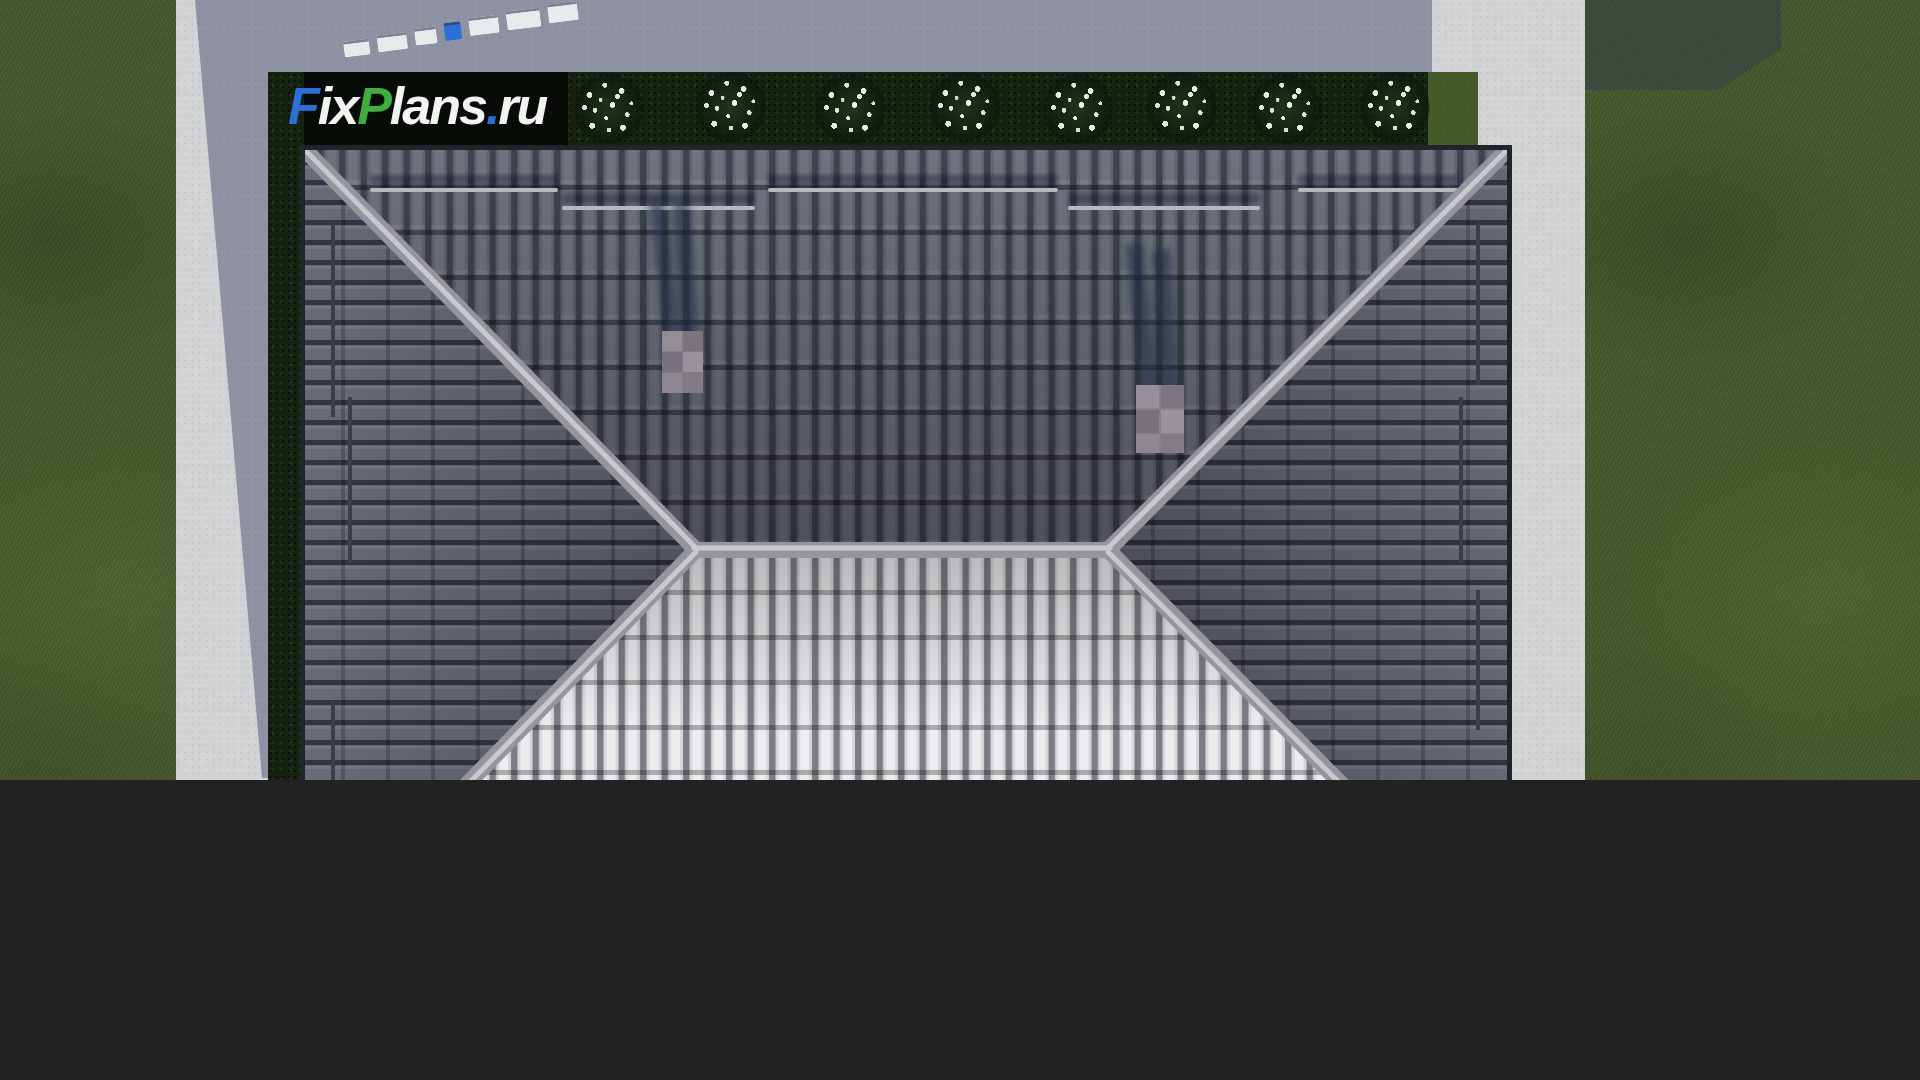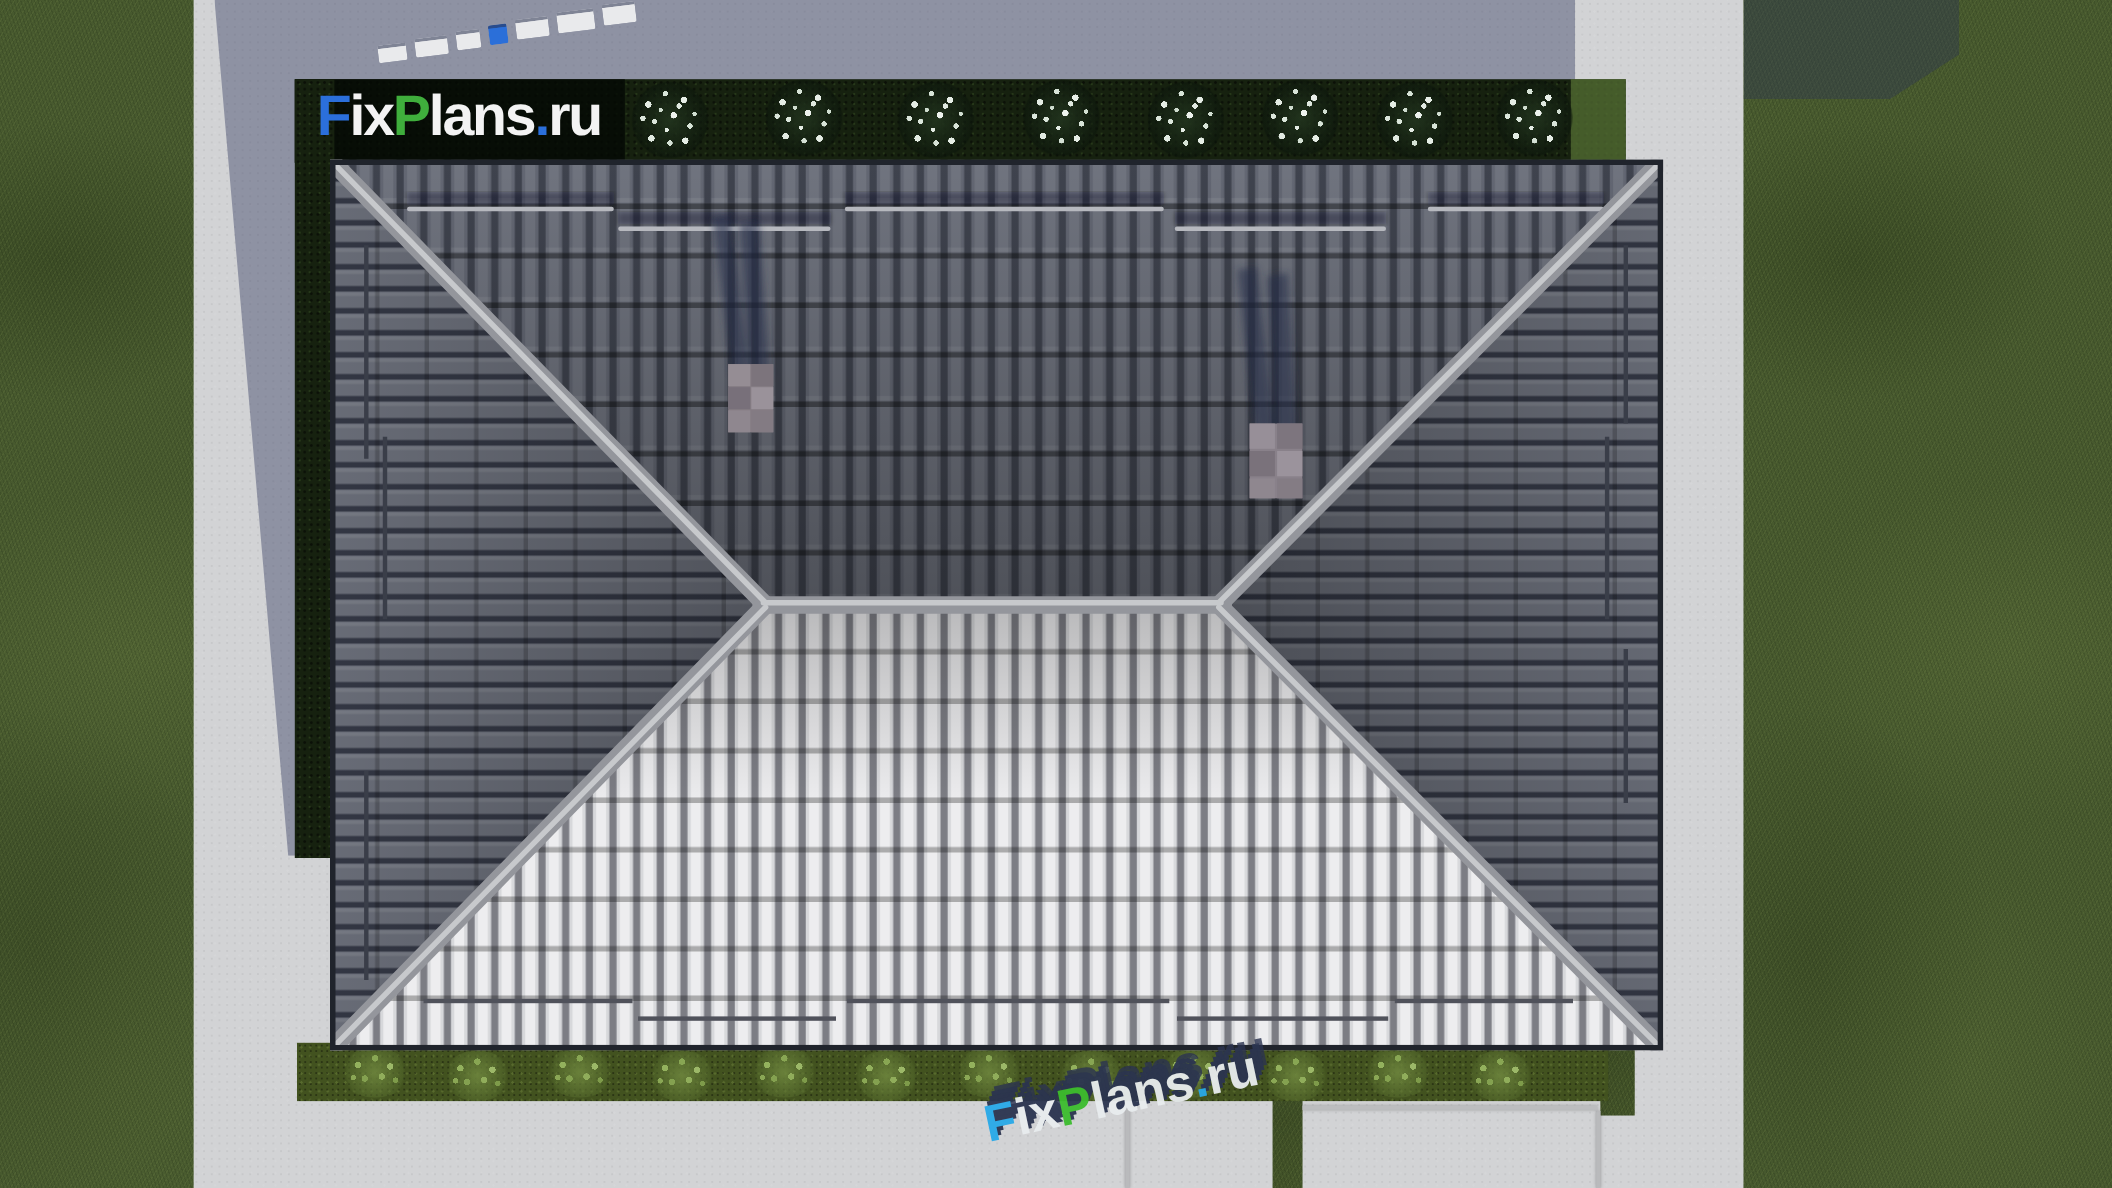--- a/index.html
+++ b/index.html
@@ -1,19 +1,20 @@
 <!DOCTYPE html>
 <html><head>
 <meta charset="utf-8">
 <style>
   html,body{margin:0;padding:0;background:#222;}
   #stage{
-    position:relative;width:1920px;height:1080px;overflow:hidden;
+    position:relative;width:1920px;height:780px;overflow:hidden;
     font-family:"Liberation Sans",sans-serif;
     background:#d2d3d5;
+    font-style:italic;
   }
   .abs{position:absolute;}
   
   .concrete-noise{
     background-image:
       radial-gradient(rgba(0,0,0,0.05) 1px, transparent 1.2px),
       radial-gradient(rgba(255,255,255,0.07) 1px, transparent 1.2px);
     background-size:7px 7px, 11px 11px;
     background-position:0 0, 3px 5px;
   }

